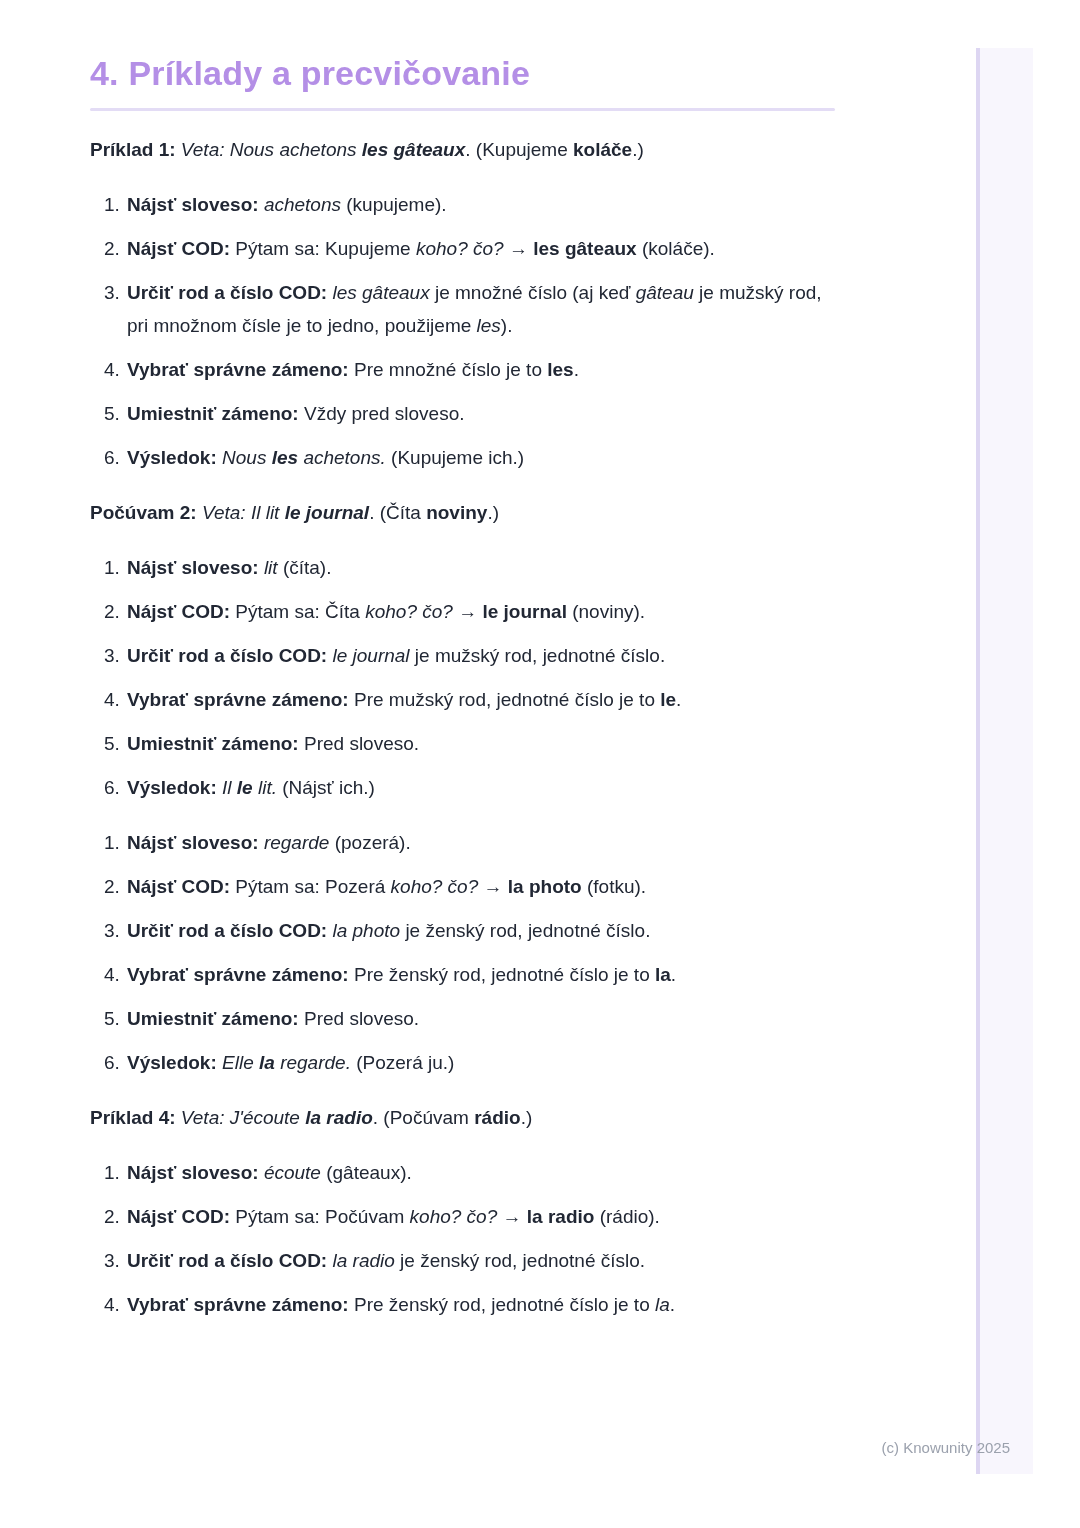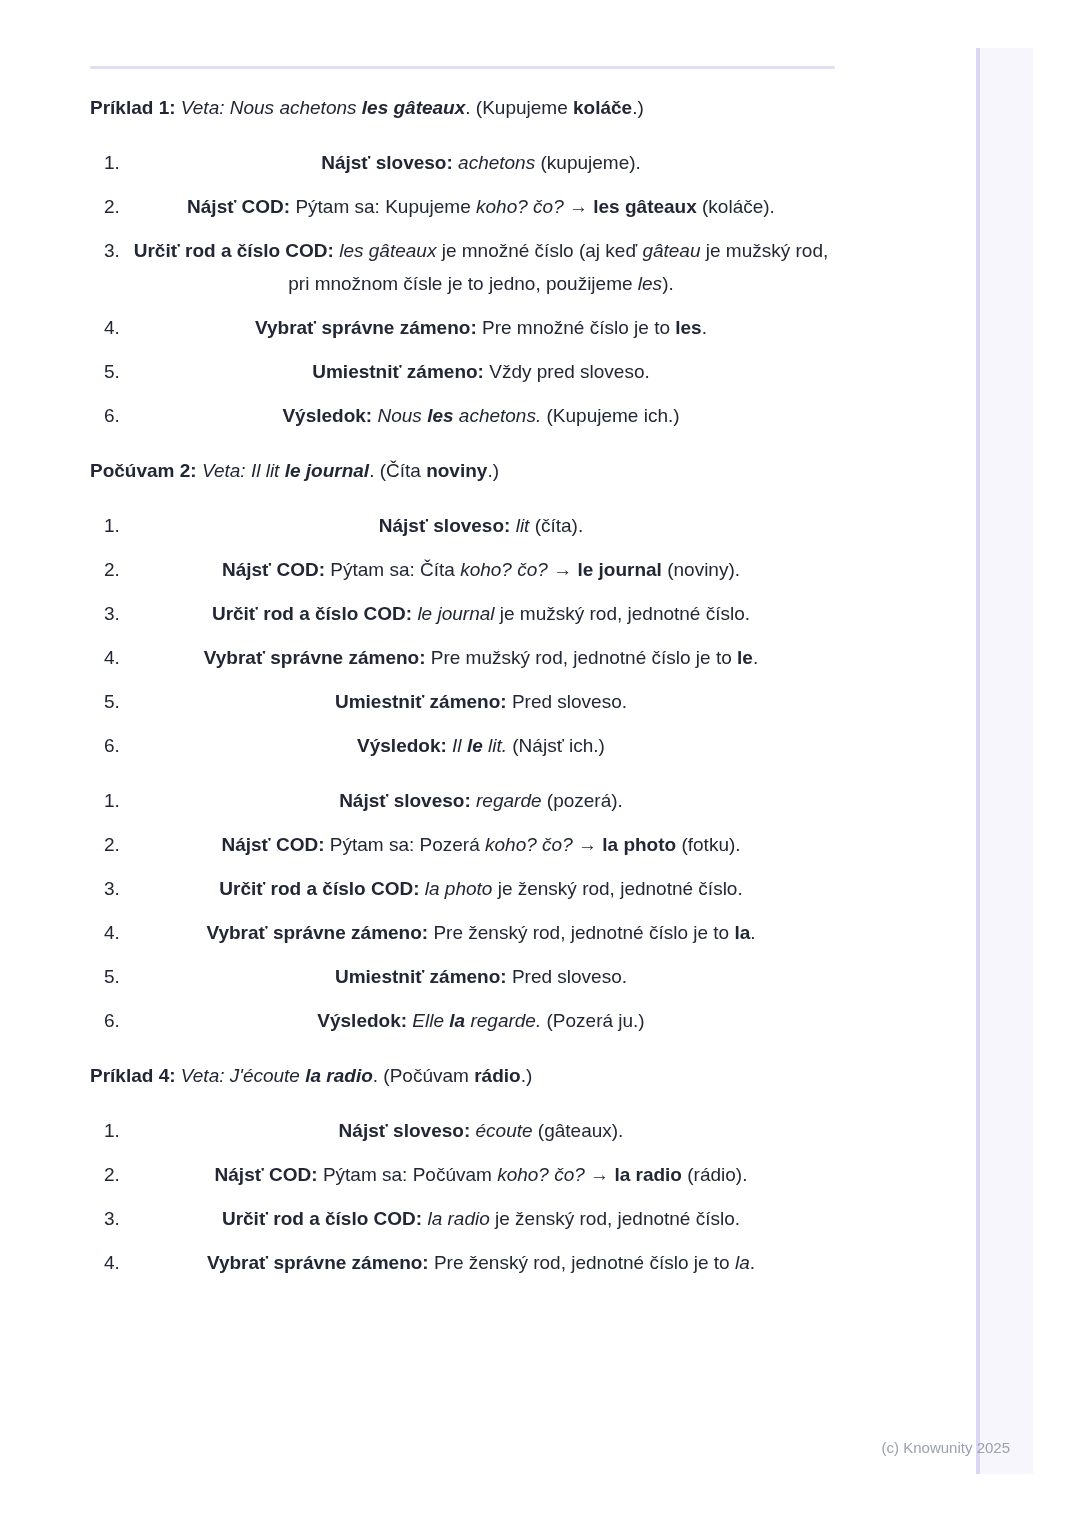--- a/index.html
+++ b/index.html
@@ -50,21 +50,20 @@
   }
   p.intro {
     margin: 30px 0 2px 0;
   }
   p.example-title {
     margin: 22px 0;
   }
   ol.steps {
     margin: 22px 0;
     padding-left: 35px;
-    text-align: center;
   }
   ol.steps li {
     margin-bottom: 11px;
     padding-left: 2px;
   }
   .run-b { font-weight: 700; }
   .run-i { font-style: italic; margin-top: 36px; }
   .footer-note {
     position: absolute;
     top: 1438px;
@@ -75,20 +74,21 @@
     z-index: 2;
   }
 </style>
 </head>
 <body style="--page-bg: #ffffff; --accent-purple: #b48fe6; --divider-purple: #e3dcf5; --body-text: #212734; --footer-gray: #9ba1ad; --strip-bg: #f8f6fd; --strip-line: #ddd6f2;">
 
 <div class="page">
   <div class="side-strip"></div>
 
   <main class="content">
+    <h1 class="title">4. Príklady a precvičovanie</h1>
     <div class="divider"></div>
     <div id="examples">
         <p class="example-title"><span class=" run-b">Príklad 1: </span><span class=" run-i">Veta: Nous achetons </span><span class=" run-b run-i">les gâteaux</span><span class="">. (Kupujeme </span><span class=" run-b">koláče</span><span class="">.)</span></p>
         <ol class="steps">
           <li><span class=" run-b">Nájsť sloveso:</span><span class=""> </span><span class=" run-i">achetons</span><span class=""> (kupujeme).</span></li>
           <li><span class=" run-b">Nájsť COD:</span><span class=""> Pýtam sa: Kupujeme </span><span class=" run-i">koho? čo?</span><span class=""> → </span><span class=" run-b">les gâteaux</span><span class=""> (koláče).</span></li>
           <li><span class=" run-b">Určiť rod a číslo COD:</span><span class=""> </span><span class=" run-i">les gâteaux</span><span class=""> je množné číslo (aj keď </span><span class=" run-i">gâteau</span><span class=""> je mužský rod, pri množnom čísle je to jedno, použijeme </span><span class=" run-i">les</span><span class="">).</span></li>
           <li><span class=" run-b">Vybrať správne zámeno:</span><span class=""> Pre množné číslo je to </span><span class=" run-b">les</span><span class="">.</span></li>
           <li><span class=" run-b">Umiestniť zámeno:</span><span class=""> Vždy pred sloveso.</span></li>
           <li><span class=" run-b">Výsledok:</span><span class=""> </span><span class=" run-i">Nous </span><span class=" run-b run-i">les</span><span class=" run-i"> achetons.</span><span class=""> (Kupujeme ich.)</span></li>

